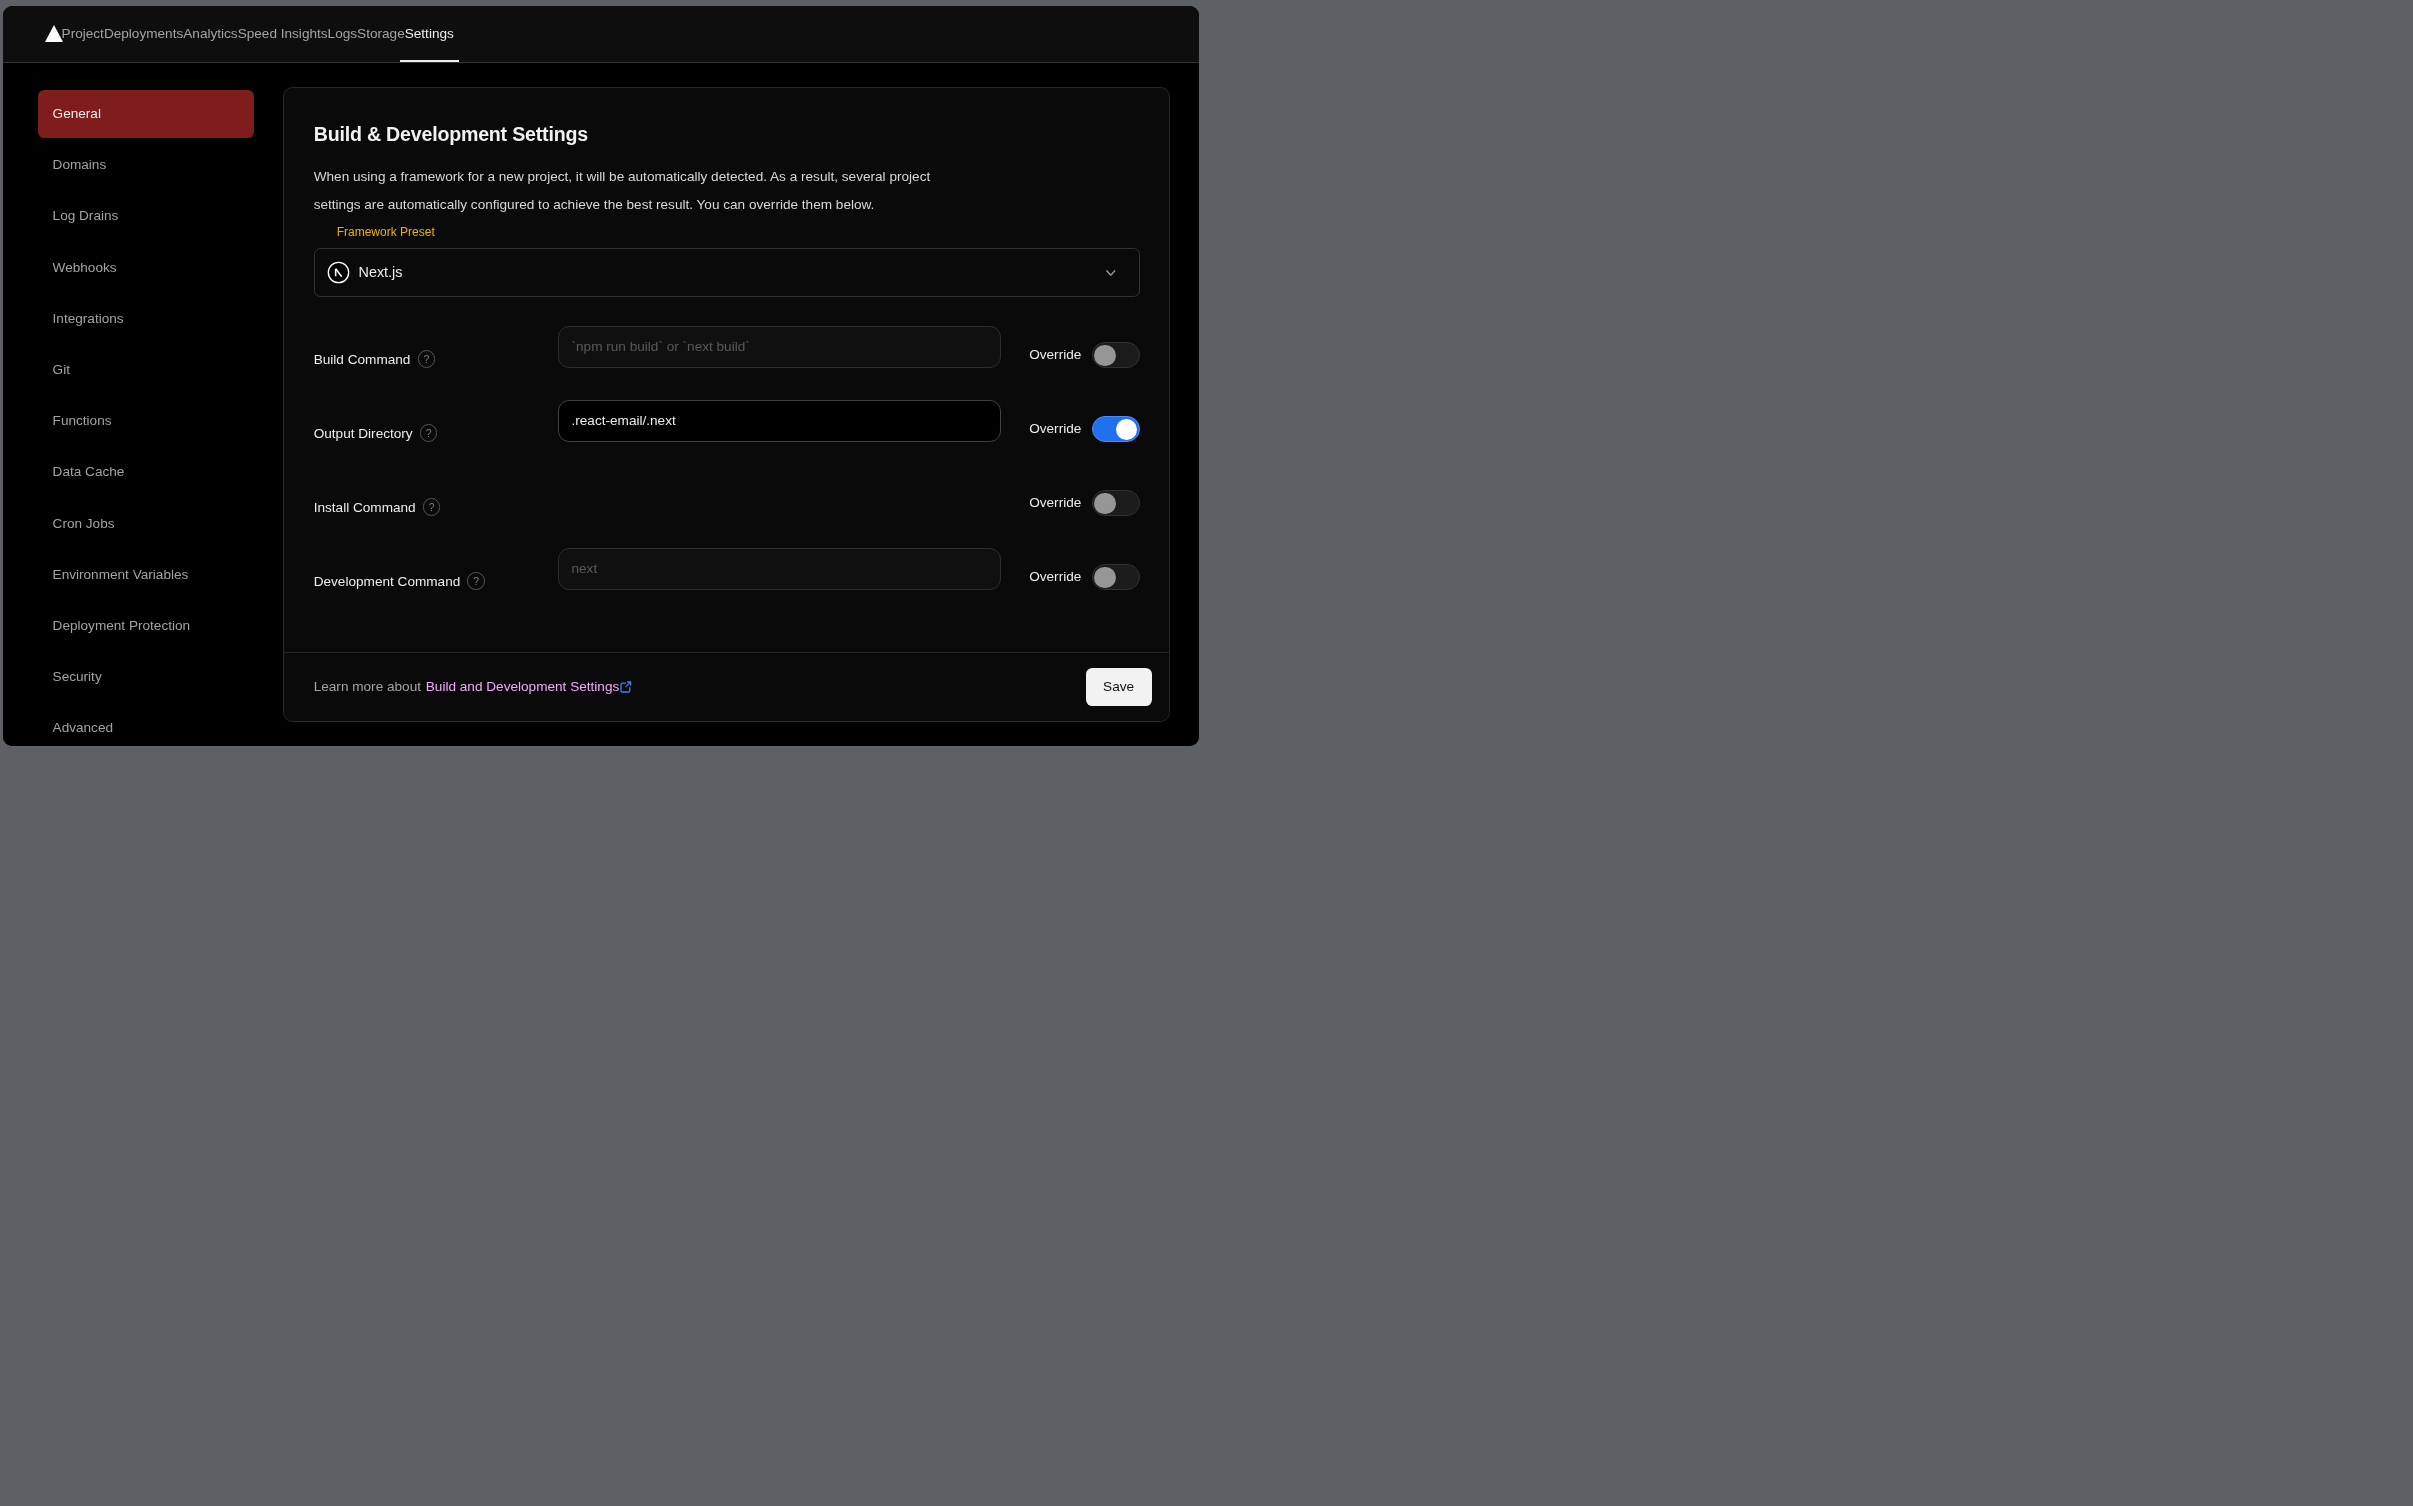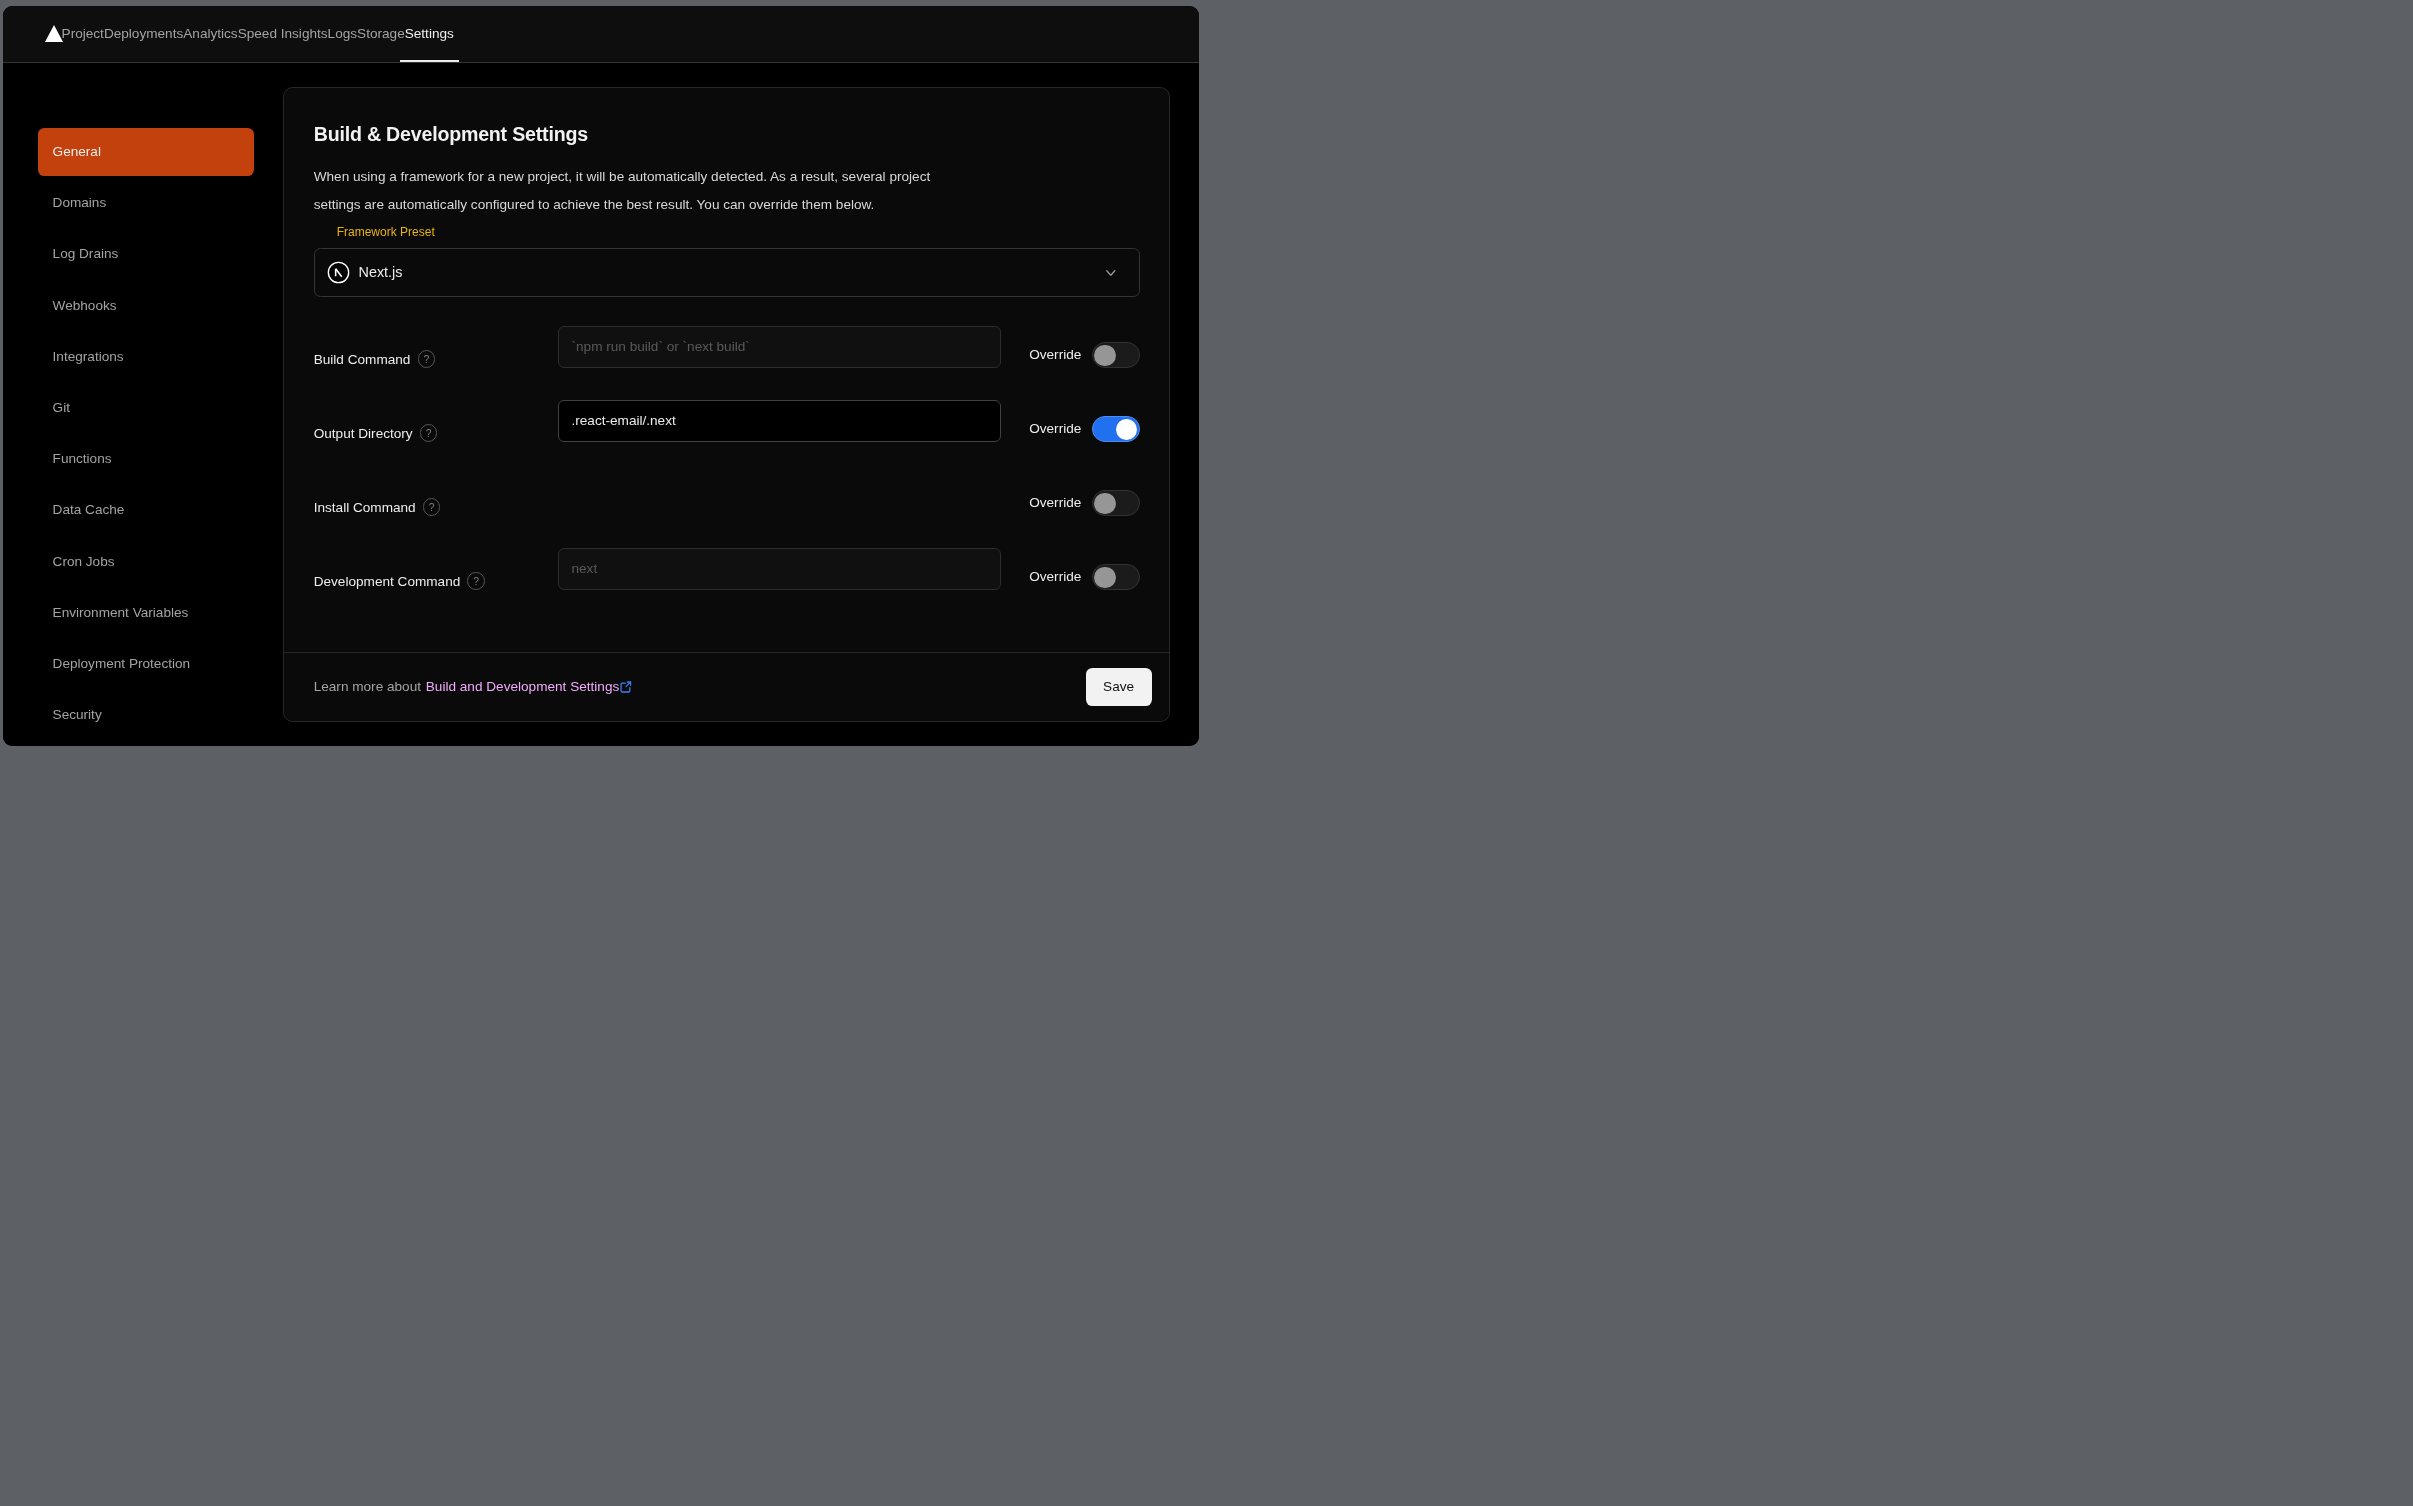--- a/index.html
+++ b/index.html
@@ -67,21 +67,21 @@
     display: flex;
     align-items: center;
     padding: 0 14.4px;
     border-radius: 6.4px;
     color: #a3a3a3;
     font-size: 13.6px;
     margin-bottom: 3.2px;
     cursor: pointer;
     white-space: nowrap;
   }
-  .side-item.active { background: #c2410c; color: #ededed; margin-top: 38px; }
+  .side-item.active { background: #7f1d1d; color: #ededed; }
   
   .main { flex: 1; }
   .card {
     margin-top: 24px;
     width: 887px;
     height: 635px;
     box-sizing: border-box;
     background: #0a0a0a;
     border: 0.8px solid #282828;
     border-radius: 9.6px;
@@ -134,21 +134,21 @@
     align-items: center;
     justify-content: center;
     flex-shrink: 0;
     cursor: pointer;
   }
   .row-input {
     width: 443px; height: 42px;
     box-sizing: border-box;
     background: #101010;
     border: 0.8px solid #2d2d2d;
-    border-radius: 6px;
+    border-radius: 11px;
     padding: 0 12.8px;
     font-size: 13.6px;
     font-family: "Liberation Sans", "DejaVu Sans", sans-serif;
     color: #ededed;
     outline: none;
   }
   .row-input::placeholder { color: #595959; opacity: 1; }
   .row-input.active-input { background: #000; border-color: #414141; }
   .row-right { margin-left: auto; display: flex; align-items: center; gap: 10.4px; }
   .override-label { font-size: 13.6px; color: #ededed; }

